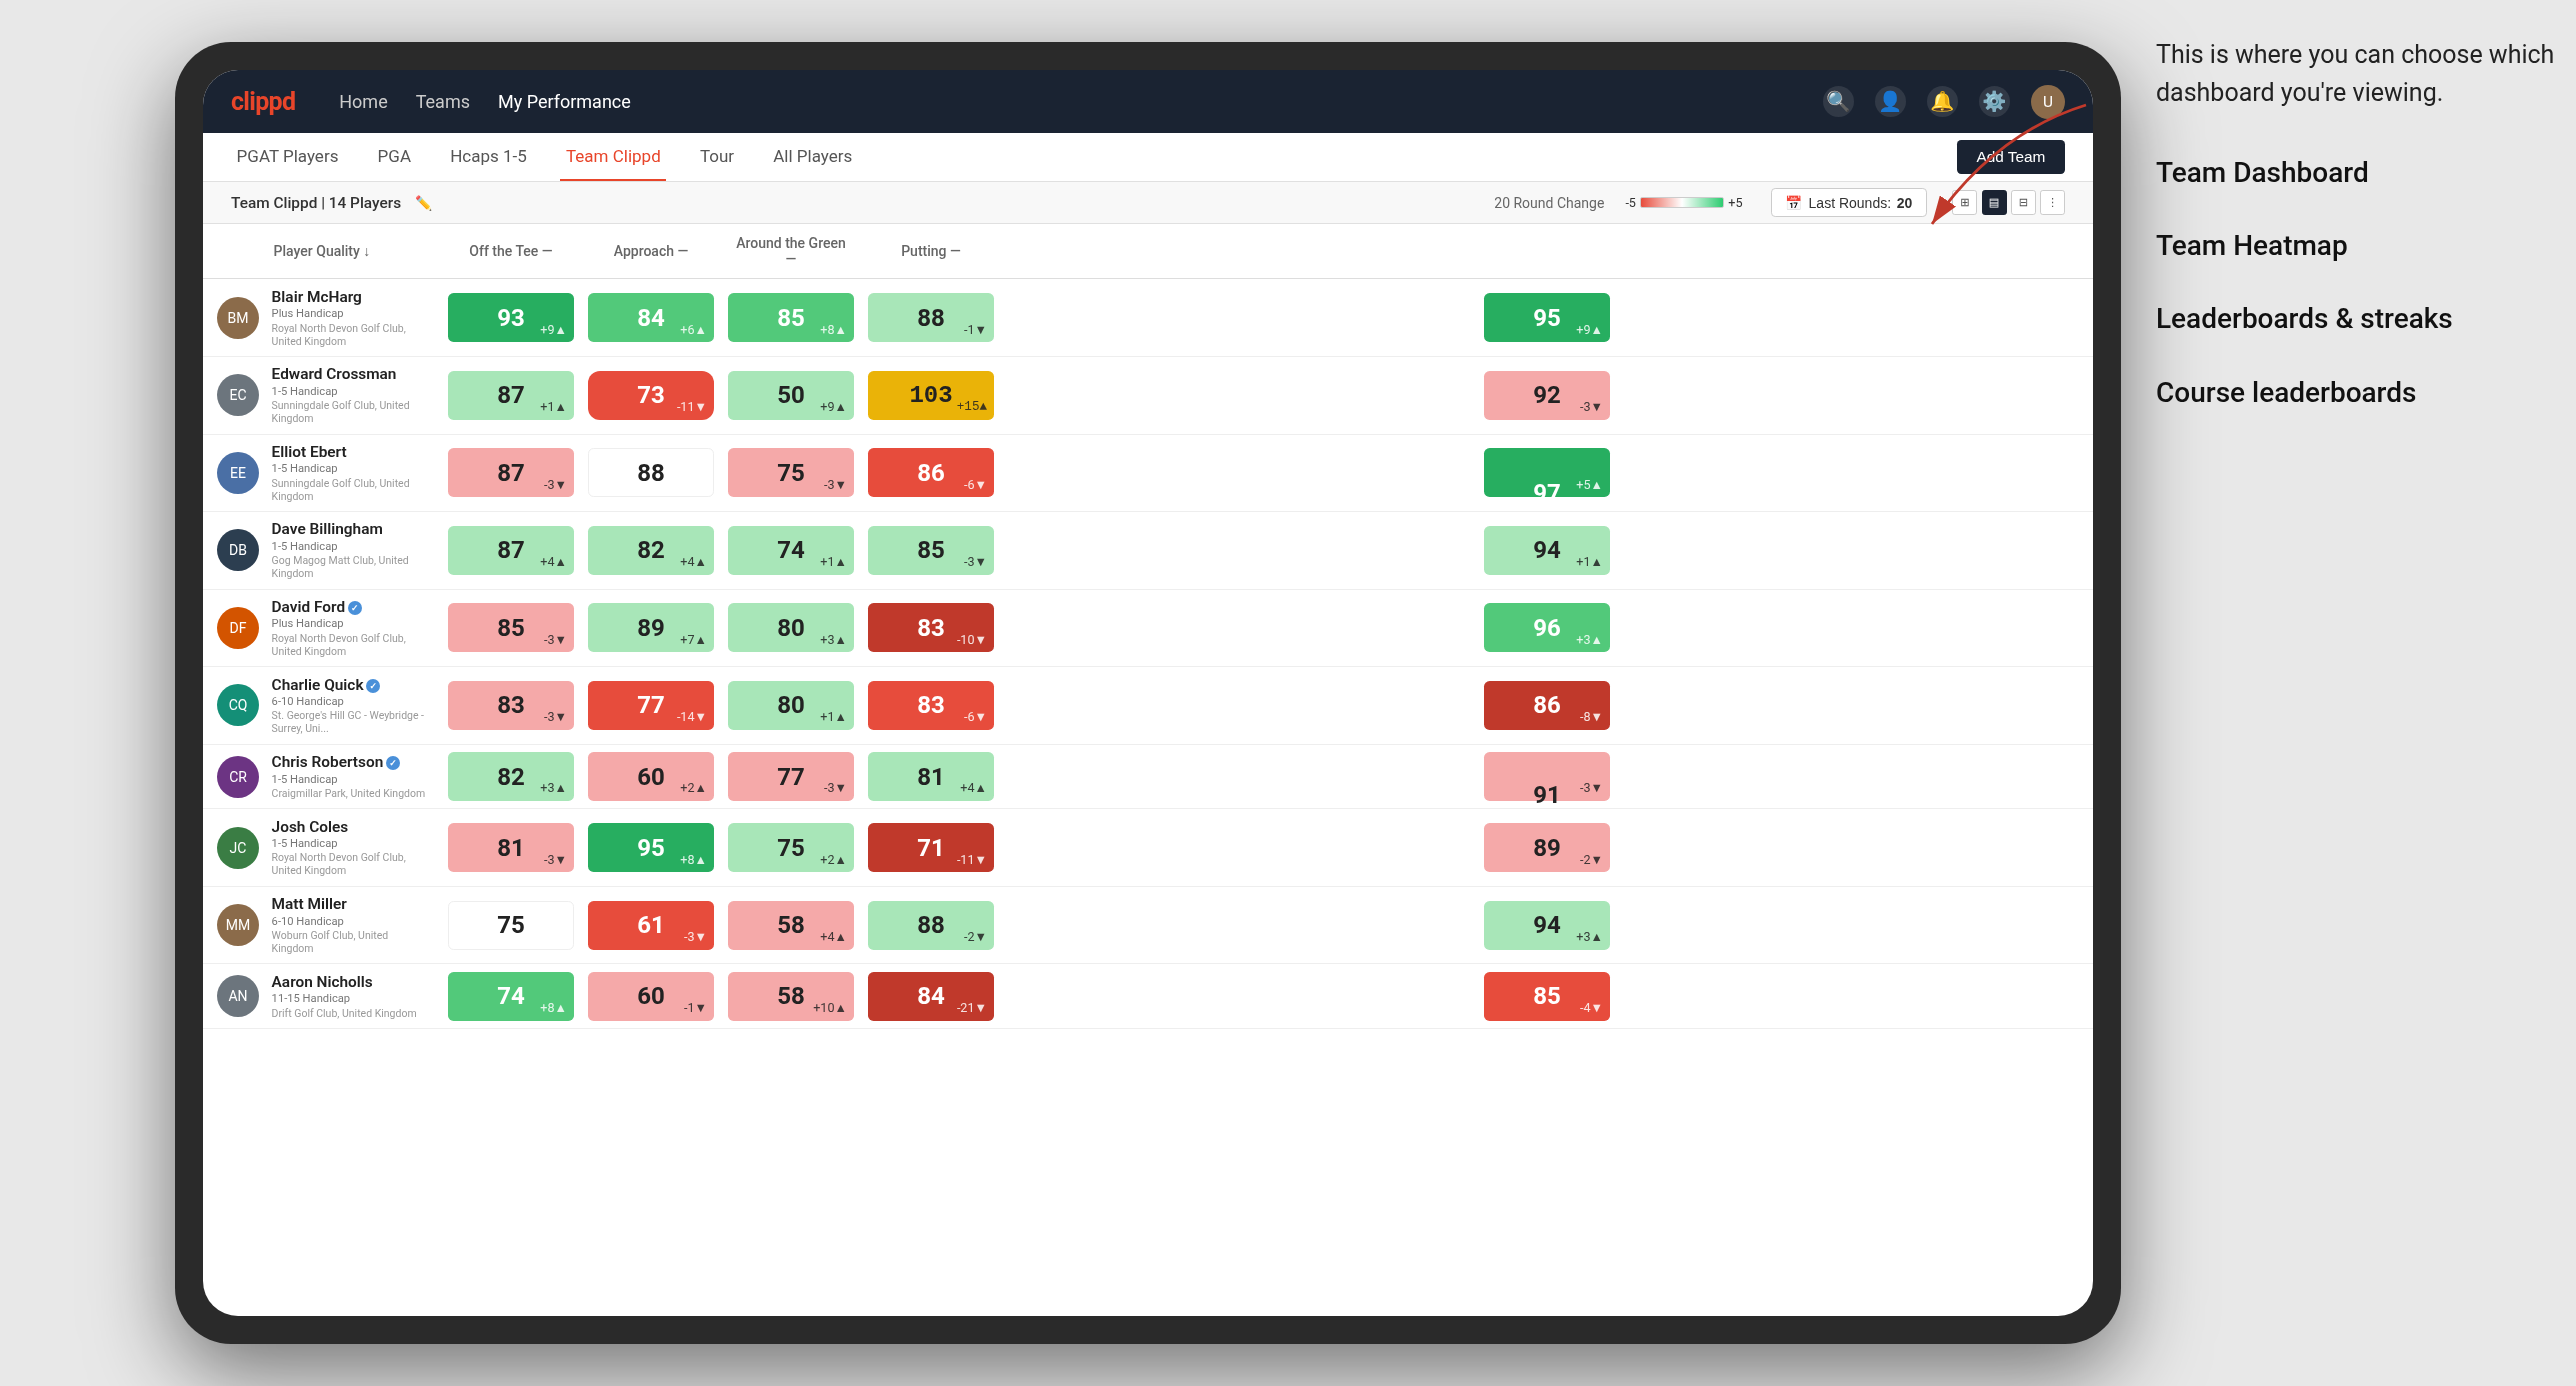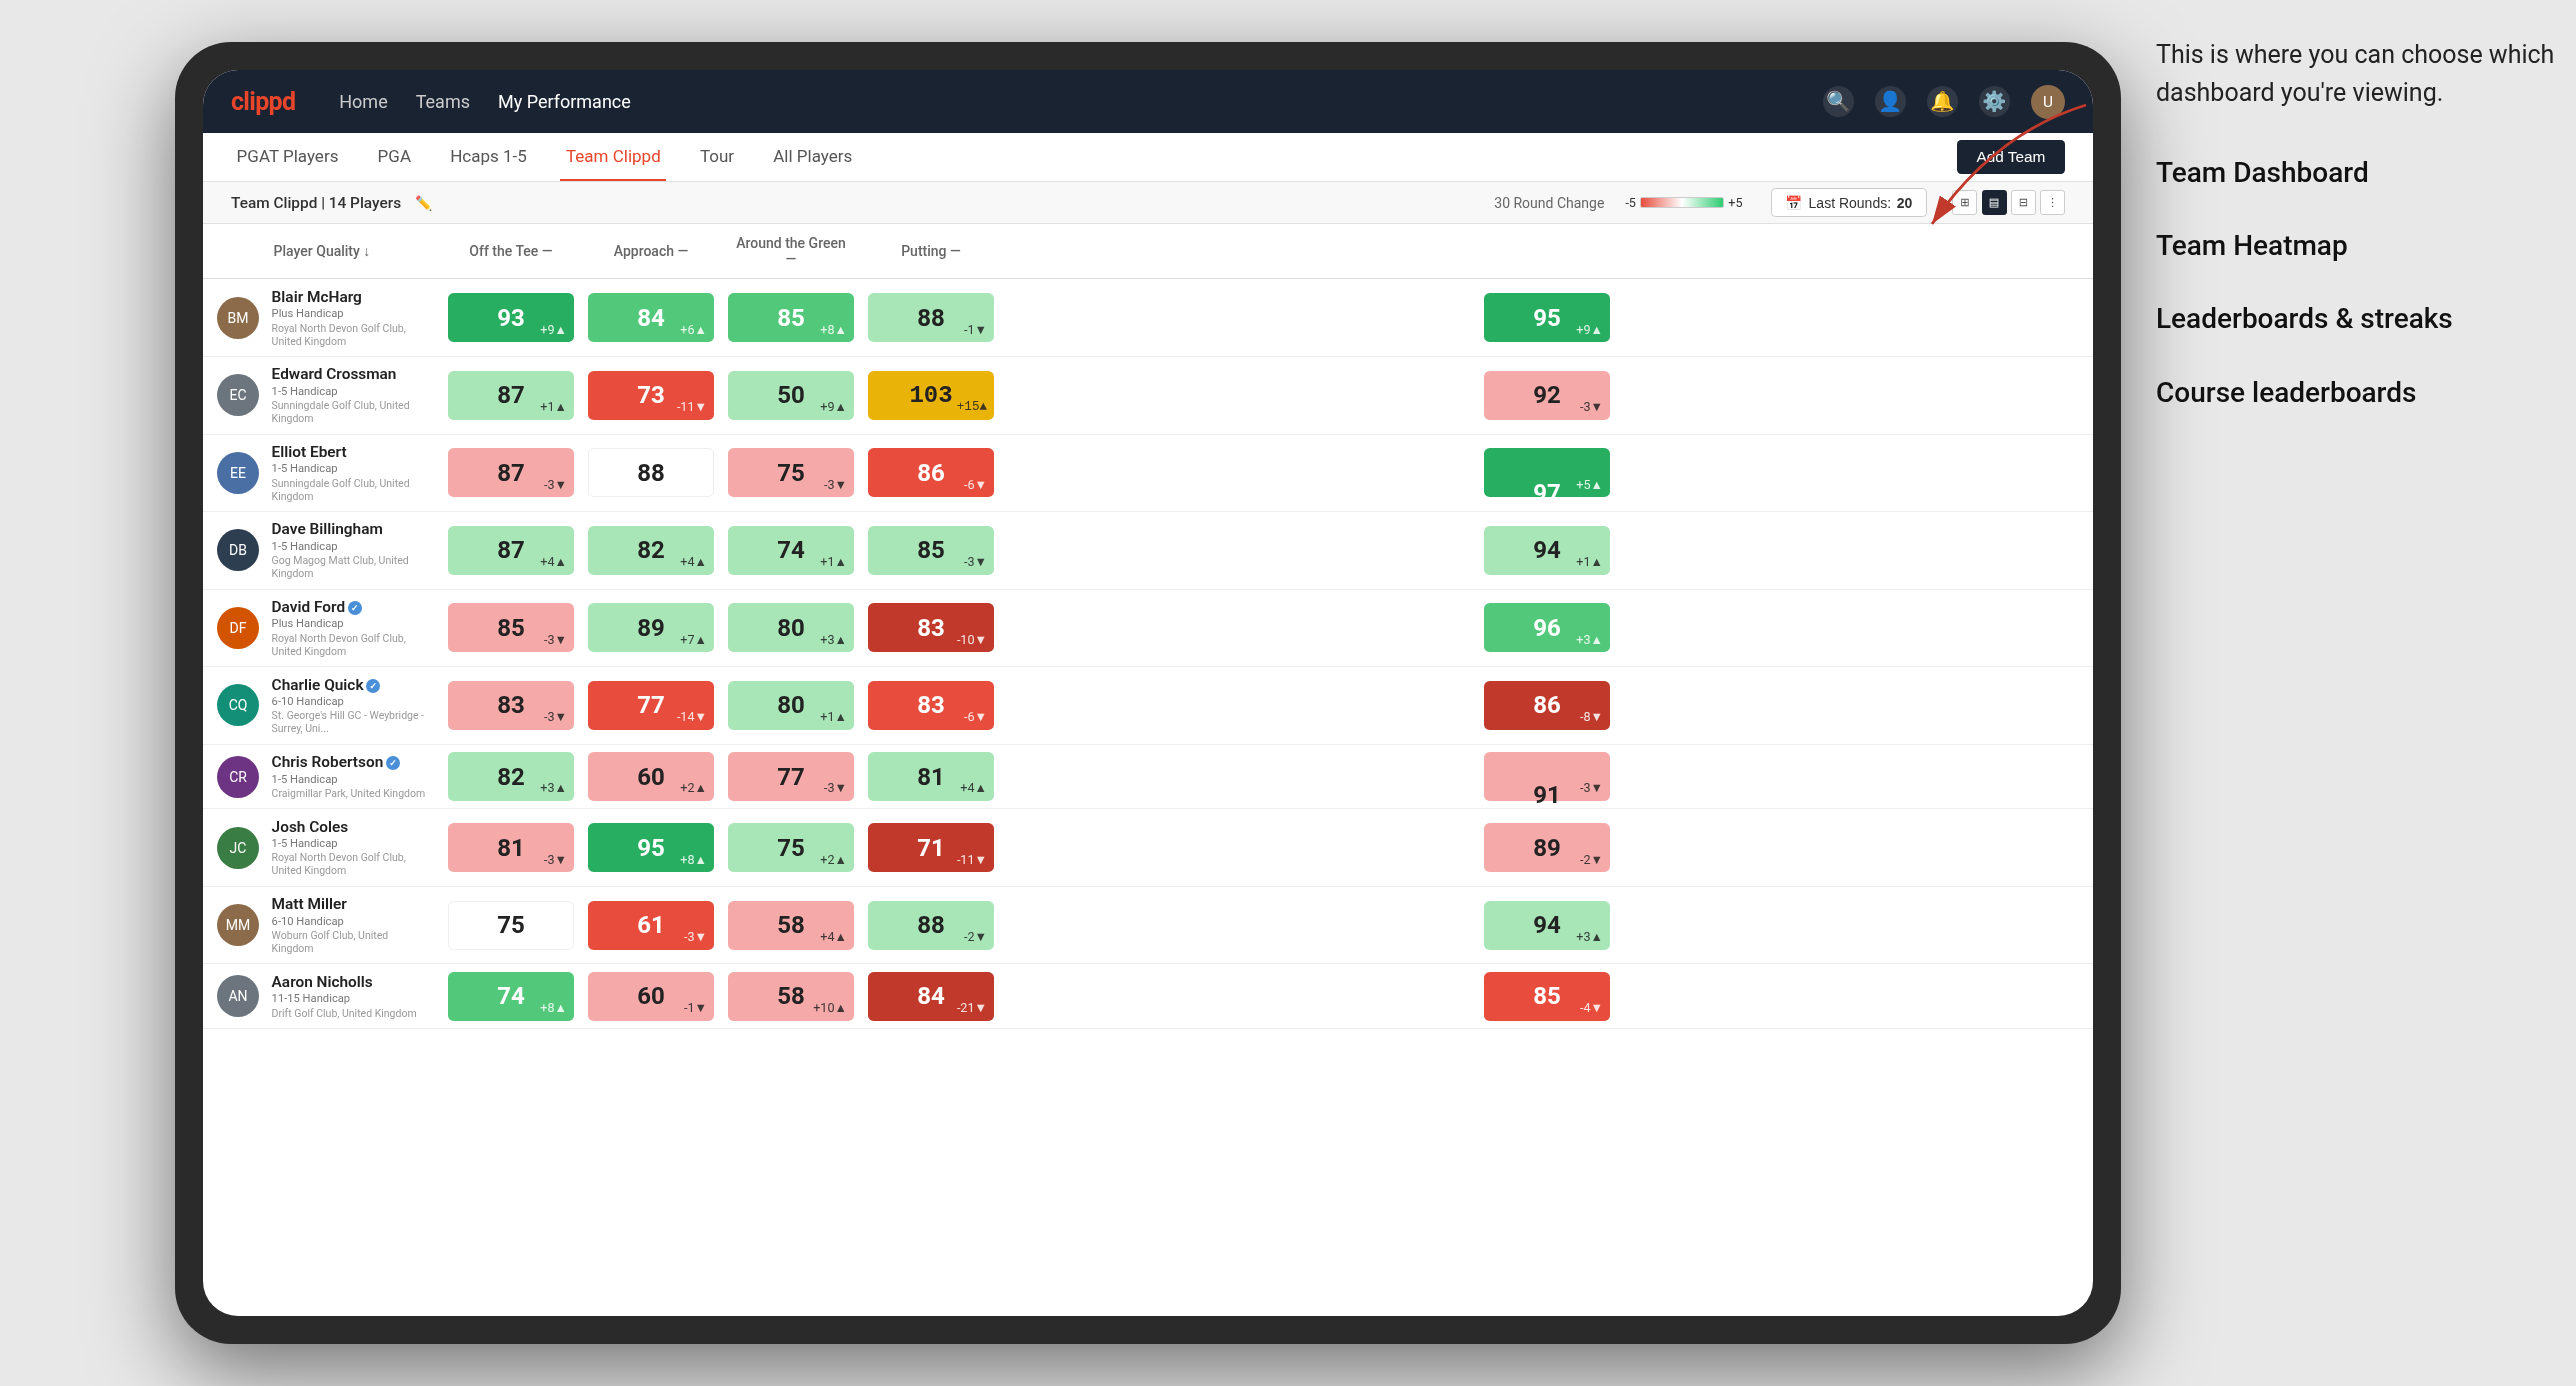--- a/index.html
+++ b/index.html
@@ -437,21 +437,21 @@
         <div class="sub-nav-spacer"></div>
         <button class="add-team-btn">Add Team</button>
       </div>
 
       <div class="team-header">
         <span class="team-name-label">
           <span>Team Clippd</span> | <span>14 Players</span>
         </span>
         <span class="edit-icon">✏️</span>
         <div class="team-header-spacer"></div>
-        <span class="round-change-label">30 Round Change</span>
+        <span class="round-change-label">20 Round Change</span>
         <div class="round-change-scale">
           <span>-5</span>
           <div class="scale-bar"></div>
           <span>+5</span>
         </div>
         <button class="last-rounds-btn">
           <span>📅</span>
           <span>Last Rounds:</span>
           <strong>20</strong>
         </button>
@@ -549,21 +549,21 @@
       </div>
     </div>
   </td>
                 <td class="stat-cell">
       <div class="stat-box" style="background:#a8e6b8;">
         <span class="stat-main" style="color:#222;">87</span>
         <span class="stat-change" style="color:#222;font-size:12.6px;opacity:0.85;">+1▲</span>
       </div>
     </td>
                 <td class="stat-cell">
-      <div class="stat-box" style="background:#e74c3c;">
+      <div class="stat-box" style="background:#e74c3c;border-radius:12px;">
         <span class="stat-main" style="color:#fff;">73</span>
         <span class="stat-change" style="color:#fff;font-size:12.6px;opacity:0.85;">-11▼</span>
       </div>
     </td>
                 <td class="stat-cell">
       <div class="stat-box" style="background:#a8e6b8;">
         <span class="stat-main" style="color:#222;">50</span>
         <span class="stat-change" style="color:#222;font-size:12.6px;opacity:0.85;">+9▲</span>
       </div>
     </td>

